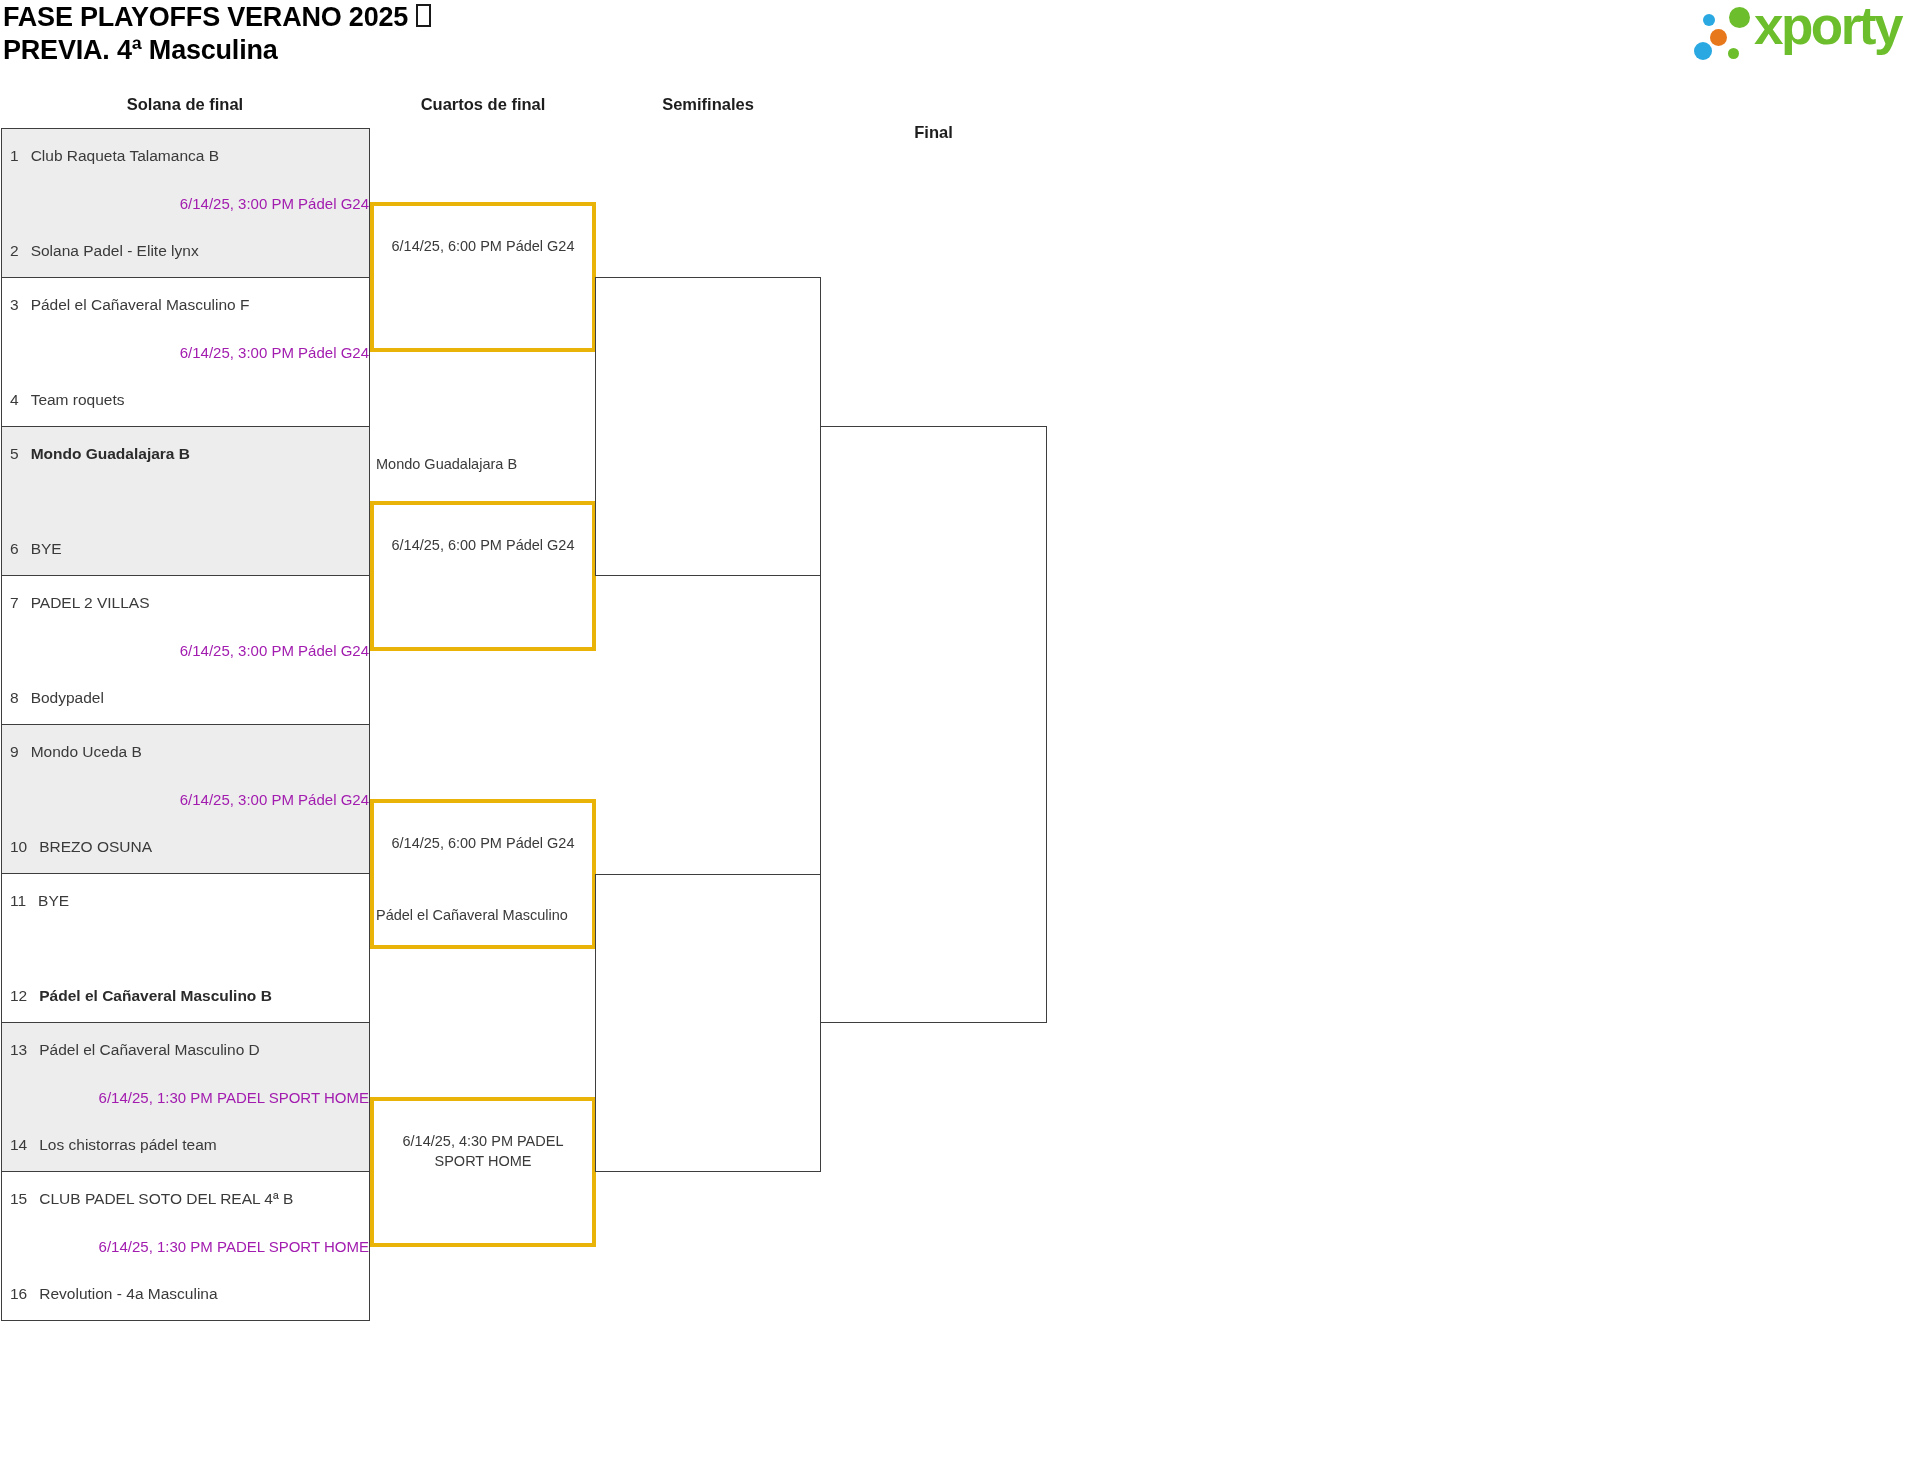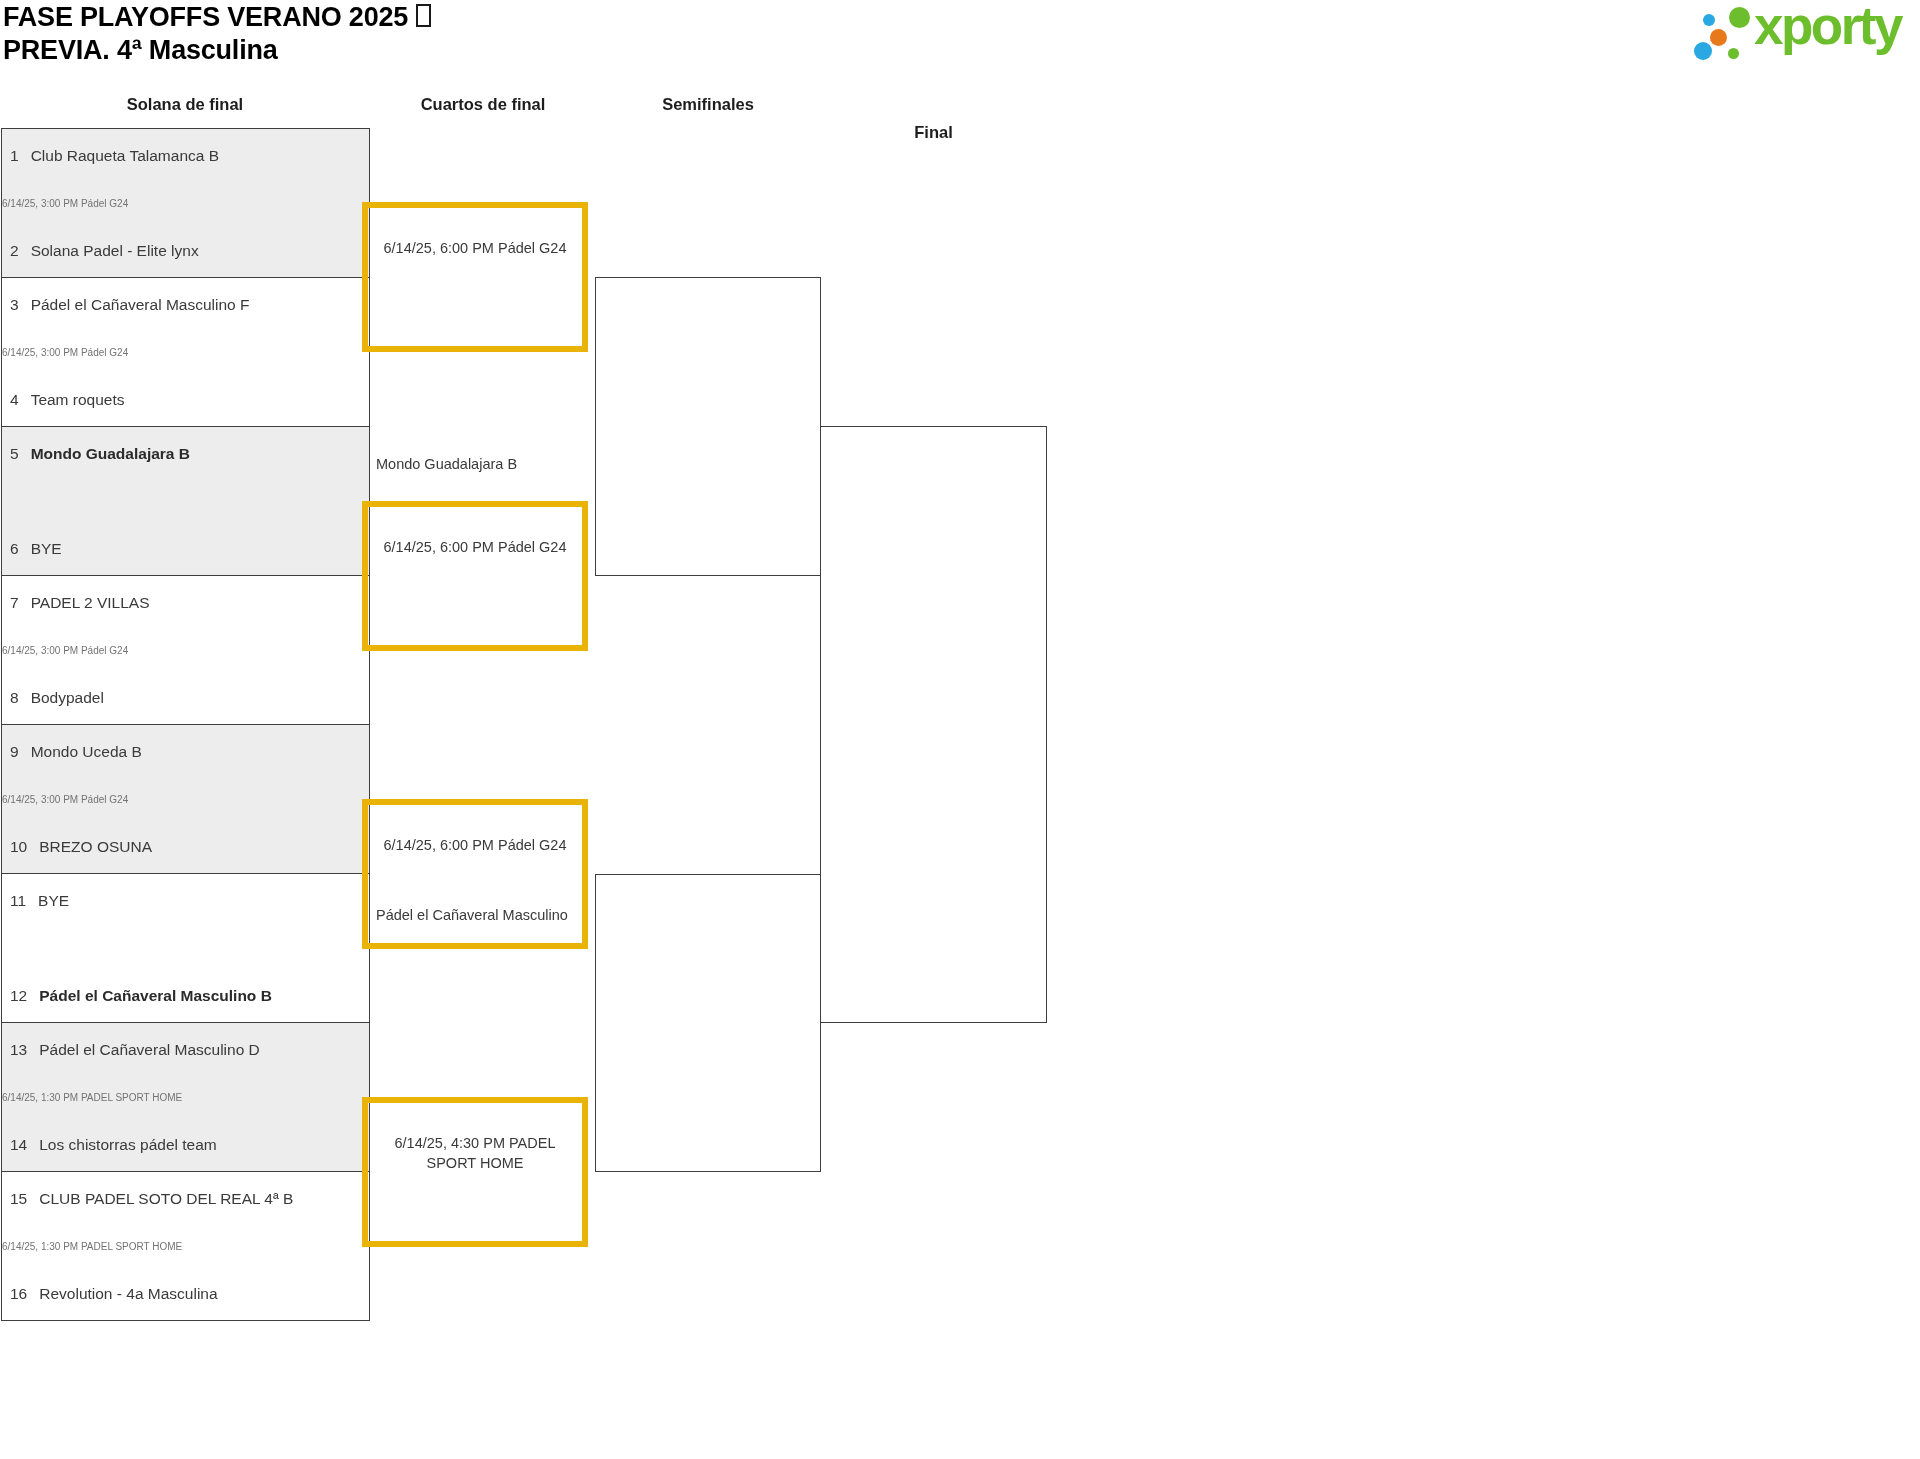--- a/index.html
+++ b/index.html
@@ -20,23 +20,23 @@
 
   
   .om{position:absolute;left:1px;width:369px;height:150px;border:1px solid #3e3e3e;box-sizing:border-box;background:#fff;}
   .om.alt{background:#ededed;}
   .trow{position:absolute;left:8px;right:6px;display:flex;gap:12px;font-size:15.5px;line-height:19px;align-items:baseline;}
   .trow.t1{top:17px;}
   .trow.t2{bottom:17px;}
   .seed{flex:0 0 auto;}
   .tname{flex:0 1 auto;white-space:nowrap;overflow:hidden;}
   .win{font-weight:700;color:#2b2b2b;}
-  .mtime{position:absolute;left:0;right:0;top:50%;transform:translateY(-50%);text-align:left;font-size:10px;color:#737373;}
+  .mtime{position:absolute;left:0;right:0;top:50%;transform:translateY(-50%);text-align:right;font-size:15px;color:#a21caf;}
 
-  .qm{position:absolute;left:362px;width:226px;height:150px;border:6px solid #eab308;box-sizing:border-box;background:transparent;}
+  .qm{position:absolute;left:370px;width:226px;height:150px;border:4px solid #eab308;box-sizing:border-box;background:transparent;}
   .qtime{margin-top:30px;padding:0 13px;text-align:center;font-size:14.5px;line-height:20px;color:#3a3a3a;}
 
   .adv{position:absolute;left:376px;width:218px;font-size:14.5px;line-height:18px;color:#3a3a3a;white-space:nowrap;overflow:hidden;}
 
   .sm{position:absolute;left:595px;width:226px;border:1px solid #3e3e3e;box-sizing:border-box;}
   .fm{position:absolute;left:820px;width:227px;border:1px solid #3e3e3e;box-sizing:border-box;}
 </style>
 </head>
 <body>
 

